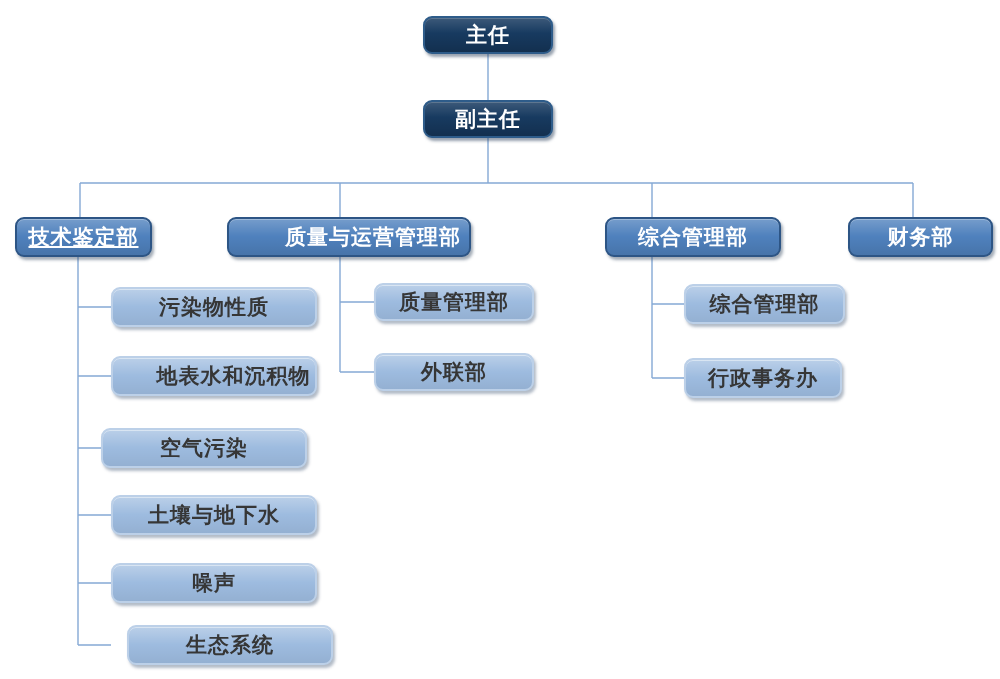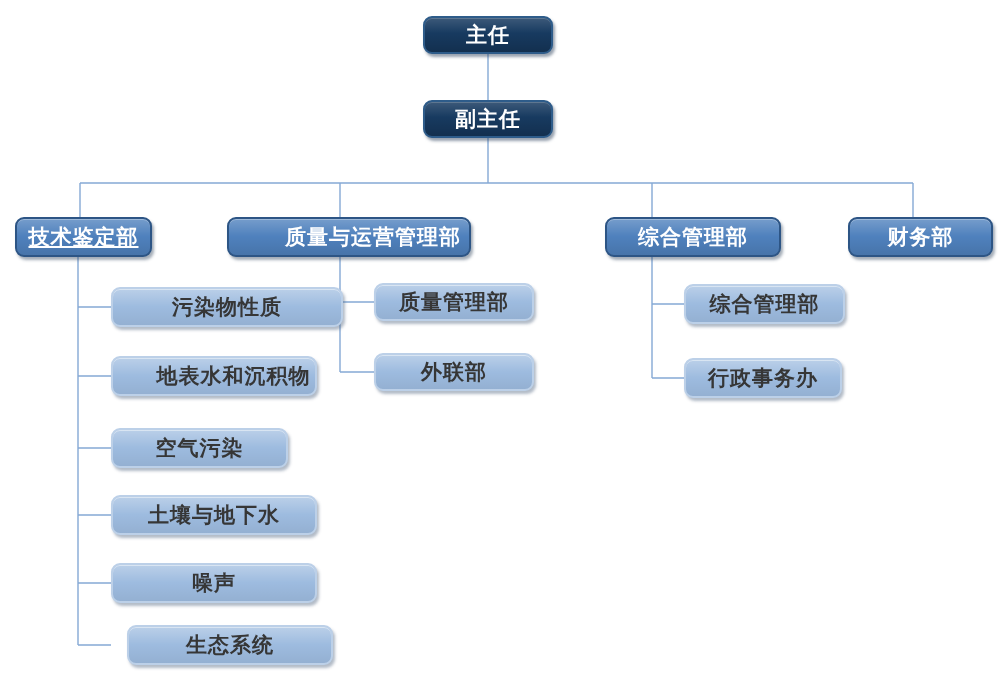--- a/index.html
+++ b/index.html
@@ -77,23 +77,23 @@
   </svg>
 
   <div class="node l1" style="left:423px; top:16px; width:130px; height:38px;">主任</div>
   <div class="node l1" style="left:423px; top:100px; width:130px; height:38px;">副主任</div>
 
   <div class="node l2" style="left:15px; top:217px; width:137px; height:40px;text-decoration:underline;">技术鉴定部</div>
   <div class="node l2" style="left:227px; top:217px; width:244px; height:40px;padding-left:48px;">质量与运营管理部</div>
   <div class="node l2" style="left:561px; top:217px; width:176px; height:40px;margin-left:44px;">综合管理部</div>
   <div class="node l2" style="left:848px; top:217px; width:145px; height:40px;">财务部</div>
 
-  <div class="node l3" style="left:111px; top:287px; width:232px; height:40px;">污染物性质</div>
+  <div class="node l3" style="left:111px; top:287px; width:206px; height:40px;">污染物性质</div>
   <div class="node l3" style="left:111px; top:356px; width:206px; height:40px;padding-left:39px;">地表水和沉积物</div>
-  <div class="node l3" style="left:111px; top:428px; width:177px; height:40px;">空气污染</div>
+  <div class="node l3" style="left:101px; top:428px; width:206px; height:40px;">空气污染</div>
   <div class="node l3" style="left:111px; top:563px; width:206px; height:40px;">噪声</div>
   <div class="node l3" style="left:111px; top:495px; width:206px; height:40px;">土壤与地下水</div>
   <div class="node l3" style="left:111px; top:625px; width:206px; height:40px;margin-left:16px;">生态系统</div>
 
   <div class="node l3" style="left:374px; top:283px; width:160px; height:38px;">质量管理部</div>
   <div class="node l3" style="left:374px; top:353px; width:160px; height:38px;">外联部</div>
 
   <div class="node l3" style="left:684px; top:284px; width:161px; height:40px;">综合管理部</div>
   <div class="node l3" style="left:684px; top:358px; width:158px; height:40px;">行政事务办</div>
 

